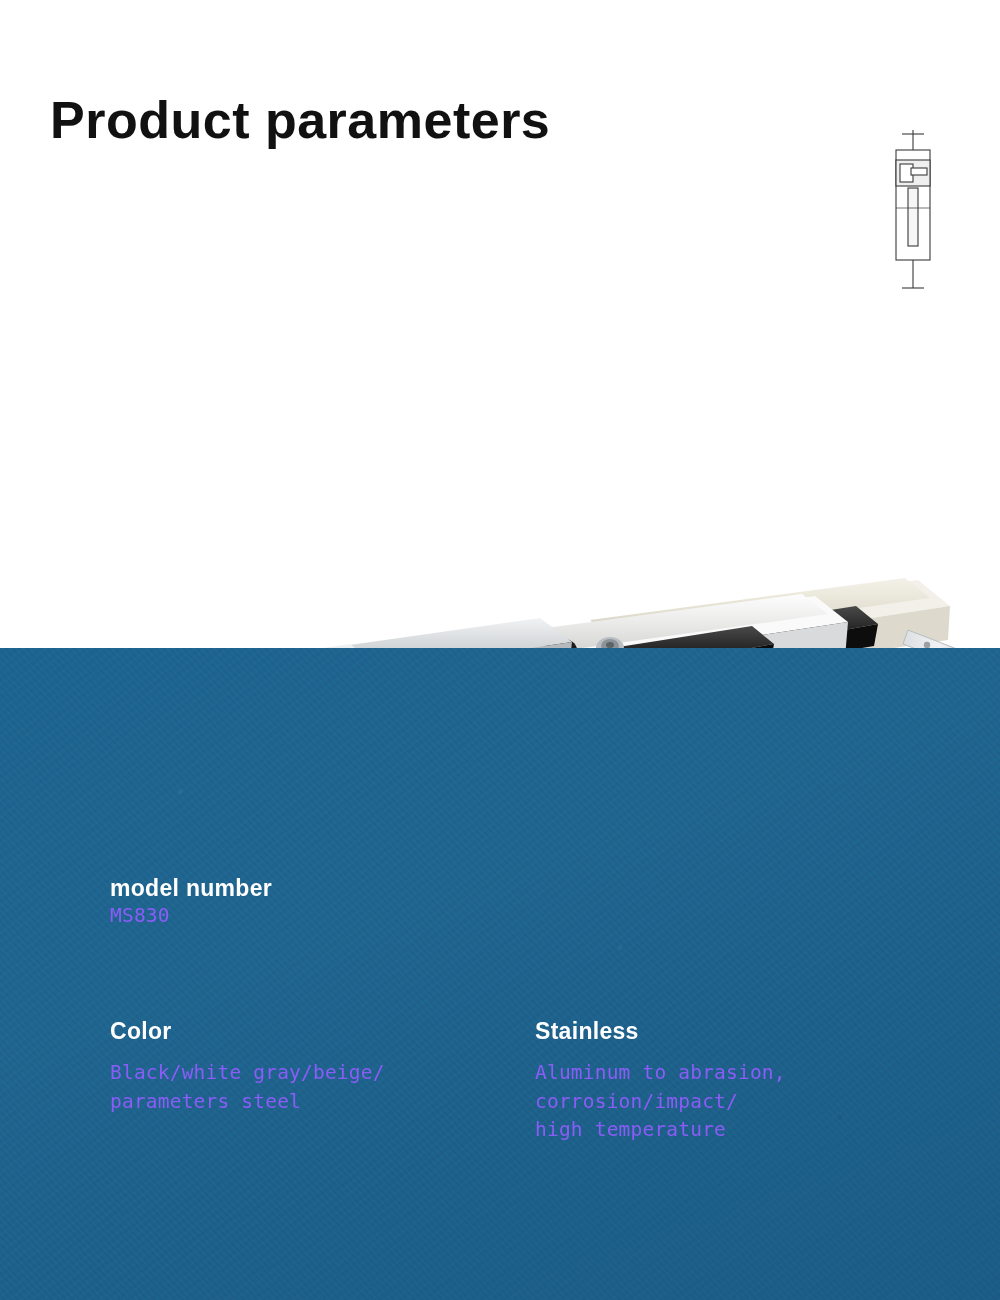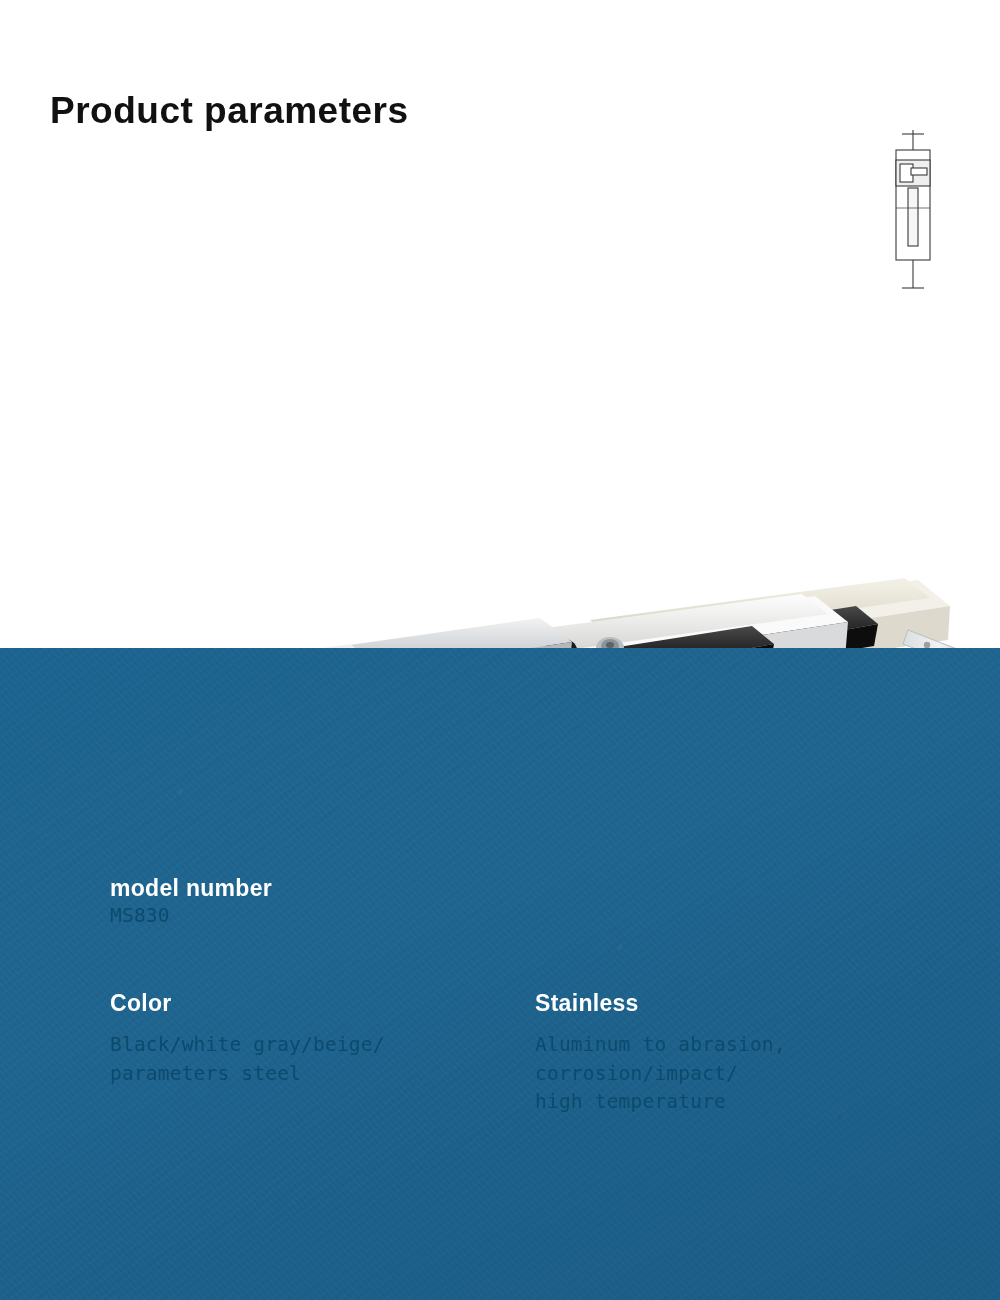--- a/index.html
+++ b/index.html
@@ -15,21 +15,21 @@
   .page {
     position:absolute;
     inset:0;
     background:#ffffff;
   }
 
   .title {
     position:absolute;
     left:50px;
     top:90px;
-    font-size:37px;
+    font-size:52px;
     font-weight:bold;
     color:#111111;
     letter-spacing:0.5px;
   }
 
   
   .thumb {
     position:absolute;
     right:52px;
     top:128px;
@@ -83,26 +83,26 @@
   .spec-col.right { width:405px; }
   .spec-label {
     font-size:23px;
     font-weight:bold;
     letter-spacing:0.3px;
   }
   .spec-value {
     font-family:"DejaVu Sans Mono", monospace;
     font-size:19.5px;
     line-height:1.45;
-    color:#0c4a6e;
+    color:#8b5cf6;
     white-space:pre-line;
     letter-spacing:0.2px;
   }
   .row-2 { margin-top:60px; }
-  .row-2 .spec-label { margin-bottom:14px; }
+  .row-2 .spec-label { margin-bottom:14px;margin-top:28px; }
 </style>
 </head>
 <body>
 
 <div class="page">
 
   <h1 class="title">Product parameters</h1>
 
   <div class="thumb">
     <svg viewBox="0 0 70 170" width="70" height="170" aria-hidden="true">

